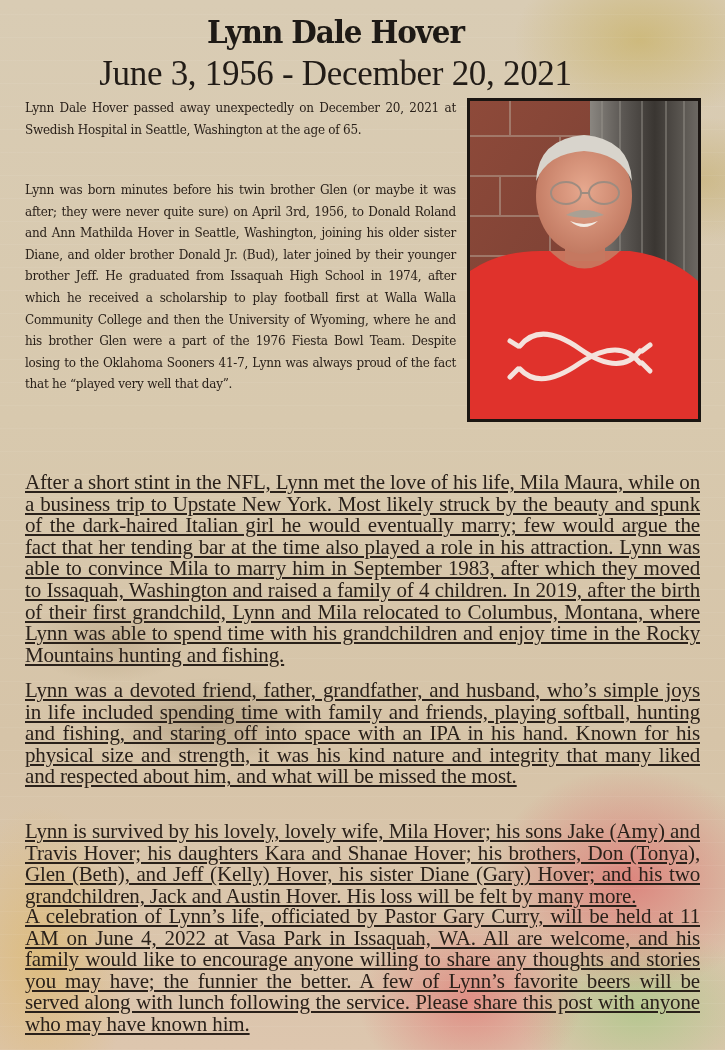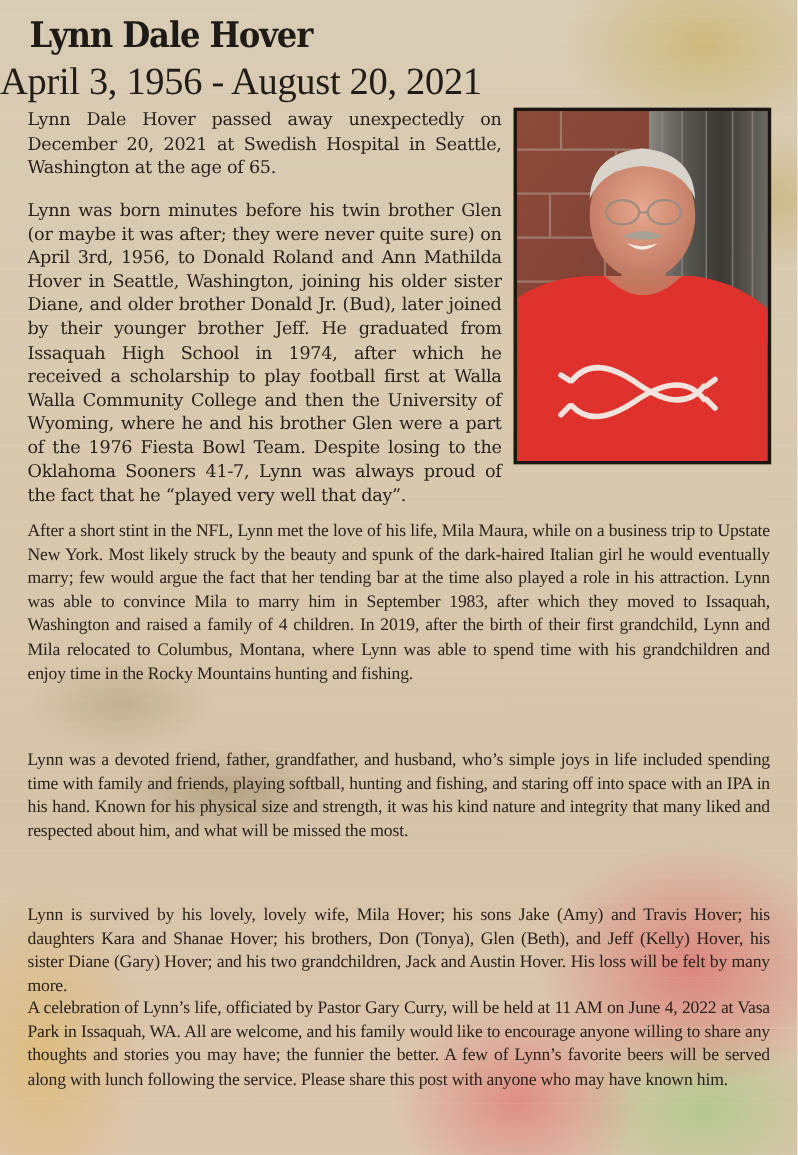--- a/index.html
+++ b/index.html
@@ -18,73 +18,74 @@
         radial-gradient(ellipse 150px 60px at 210px 720px, rgba(130,110,80,0.40), transparent 70%),
         radial-gradient(ellipse 120px 60px at 110px 640px, rgba(150,125,90,0.30), transparent 70%),
         linear-gradient(180deg, #d9ccb4 0%, #d8c9ae 40%, #d6c4a8 70%, #ddc6ae 100%);
     }
     .bg-streaks {
       position: absolute; inset: 0;
       background: repeating-linear-gradient(0deg, rgba(255,255,255,0.05) 0px, rgba(255,255,255,0.05) 1px, transparent 1px, transparent 23px);
       pointer-events: none;
     }
     .header {
-      position: absolute; left: 0; top: 10px; width: 671px; 
+      position: absolute; left: 0; top: 10px; width: 671px; text-align: center;
     }
     .title {
       font-family: "DejaVu Serif", "Liberation Serif", serif;
       font-weight: bold;
       font-size: 32px;
       letter-spacing: -1.2px;
       line-height: 44px;
       color: #1e1a16;
       transform: scaleX(0.92);
     }
     .dates {
       font-family: "Liberation Serif", "DejaVu Serif", serif;
       font-size: 35px;
       line-height: 40px;
       color: #221c17;
       letter-spacing: -0.3px;
     }
     .para {
       position: absolute;
       font-family: "DejaVu Serif", "Liberation Serif", serif;
-      font-size: 16px;
+      font-size: 12px;
       line-height: 21.6px;
       text-align: justify;
       color: #2a211a;
       letter-spacing: -0.25px;
     }
     .para.narrow { left: 25px; width: 431px; }
     .para.wide {
       left: 25px; width: 675px;
       font-family: "Liberation Serif", "DejaVu Serif", serif;
-      font-size: 16px;
+      font-size: 21px;
       line-height: 21.6px;
       letter-spacing: -0.15px;
+      text-decoration: underline;
     }
     .photo {
       position: absolute;
       left: 467px; top: 98px;
       width: 234px; height: 324px;
       border: 3px solid #1b1612;
       background: #3a2d26;
       overflow: hidden;
     }
     .photo svg { display: block; width: 100%; height: 100%; }
   </style>
 </head>
 <body>
 
 <div class="bg-streaks"></div>
 
 <div class="header">
   <div class="title">Lynn Dale Hover</div>
-  <div class="dates">April 3, 1956 - August 20, 2021</div>
+  <div class="dates">June 3, 1956 - December 20, 2021</div>
 </div>
 
 <div class="photo" title="Portrait of Lynn Dale Hover smiling, wearing glasses and a red t-shirt, in front of a brick wall">
   <svg viewBox="0 0 228 318" preserveAspectRatio="none">
     <defs>
       <linearGradient id="brick" x1="0" y1="0" x2="1" y2="1">
         <stop offset="0" stop-color="#8e4a3a"></stop>
         <stop offset="1" stop-color="#6e3a30"></stop>
       </linearGradient>
       <linearGradient id="metal" x1="0" y1="0" x2="1" y2="0">

